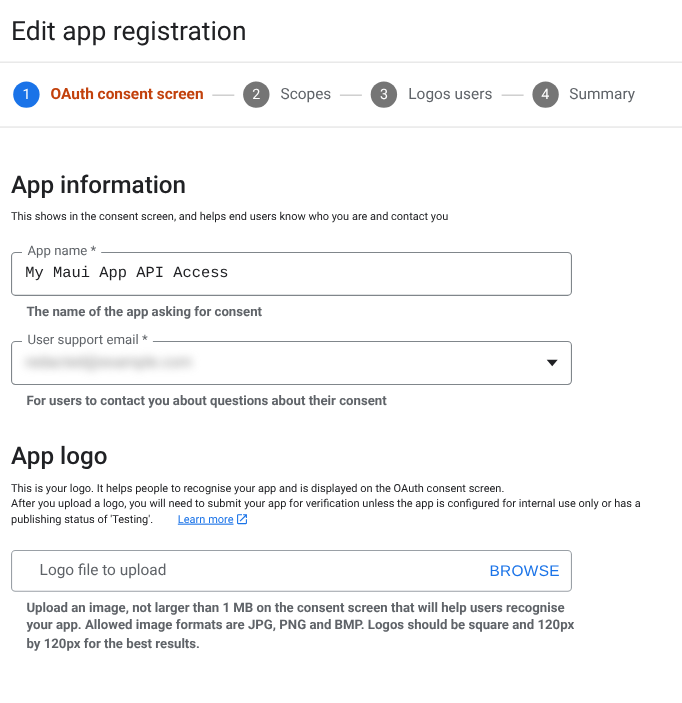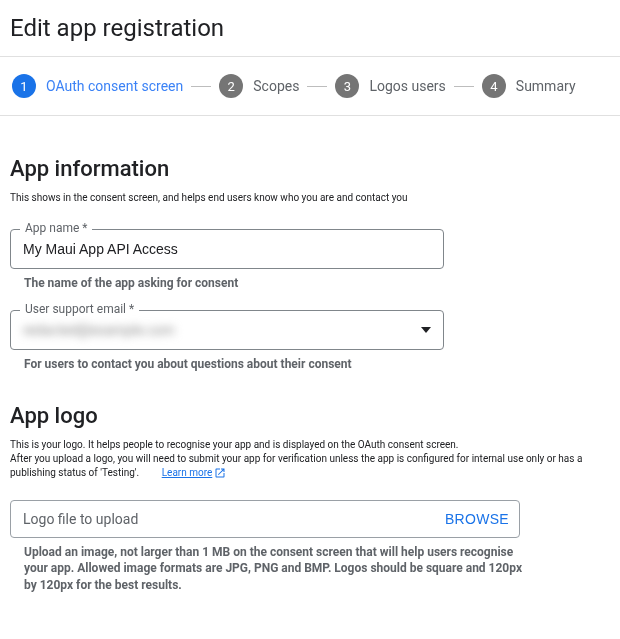--- a/index.html
+++ b/index.html
@@ -34,60 +34,61 @@
       display: flex;
       align-items: center;
       justify-content: center;
       font-size: 13px;
       color: #fff;
       background: #757575;
       flex-shrink:0;
     }
     .step-circle.active { background: #1a73e8; }
     .step-label { font-size: 14px; color: #5f6368; white-space: nowrap; }
-    .step-label.active { font-weight: 400; color: #3b82f6; }
+    .step-label.active { font-weight: 700; color: #c2410c; }
     .step-sep { width: 20px; height:1px; background:#bdbdbd; margin: 0 4px; flex-shrink:0;}
     .content { padding: 10px 10px 40px 10px; }
     .section-title {
       font-size: 22px;
       font-weight: 500;
       margin-top: 30px;
       margin-bottom: 10px;
       color: #202124;
     }
     .section-desc {
       font-size: 10px;
       line-height: 1.4;
       color: #202124;
       margin-bottom: 24px;
     }
     .form-field {
       position: relative;
       margin-top: 1px;
       margin-bottom: 6px;
-      width: 434px;
+      width: 510px;
     }
     .floating-label {
       position: absolute;
       top: -8px;
       left: 10px;
       background: #fff;
       padding: 0 5px;
       font-size: 12px;
       color: #5f6368;
     }
     .text-input {
       width: 100%;
       height: 40px;
       border: 1px solid #80868b;
       border-radius: 4px;
       padding: 0 12px;
       font-size: 14px;
       outline: none;
       color: #202124;
+      font-family: Liberation Mono, monospace;
     }
     .select-box {
       width: 100%;
       height: 40px;
       border: 1px solid #80868b;
       border-radius: 4px;
       padding: 0 12px;
       font-size: 14px;
       display:flex;
       align-items:center;
@@ -113,21 +114,21 @@
     .ext-icon { width:12px;height:12px;display:inline-block;vertical-align:middle;margin-left:2px; }
     .ext-icon svg { width:100%;height:100%;display:block;fill:#1a73e8; }
     .upload-box {
       width:510px;
       height: 38px;
       border: 1px solid #9aa0a6;
       border-radius: 4px;
       display:flex;
       align-items:center;
       justify-content: space-between;
-      padding: 0 10px 0 12px;
+      padding: 0 10px 0 25px;
       margin-top: 20px;
       margin-bottom: 6px;
     }
     .upload-label {
       font-size: 14px;
       color: #5f6368;
     }
     .browse-btn {
       font-size: 14px;
       font-weight: 400;

